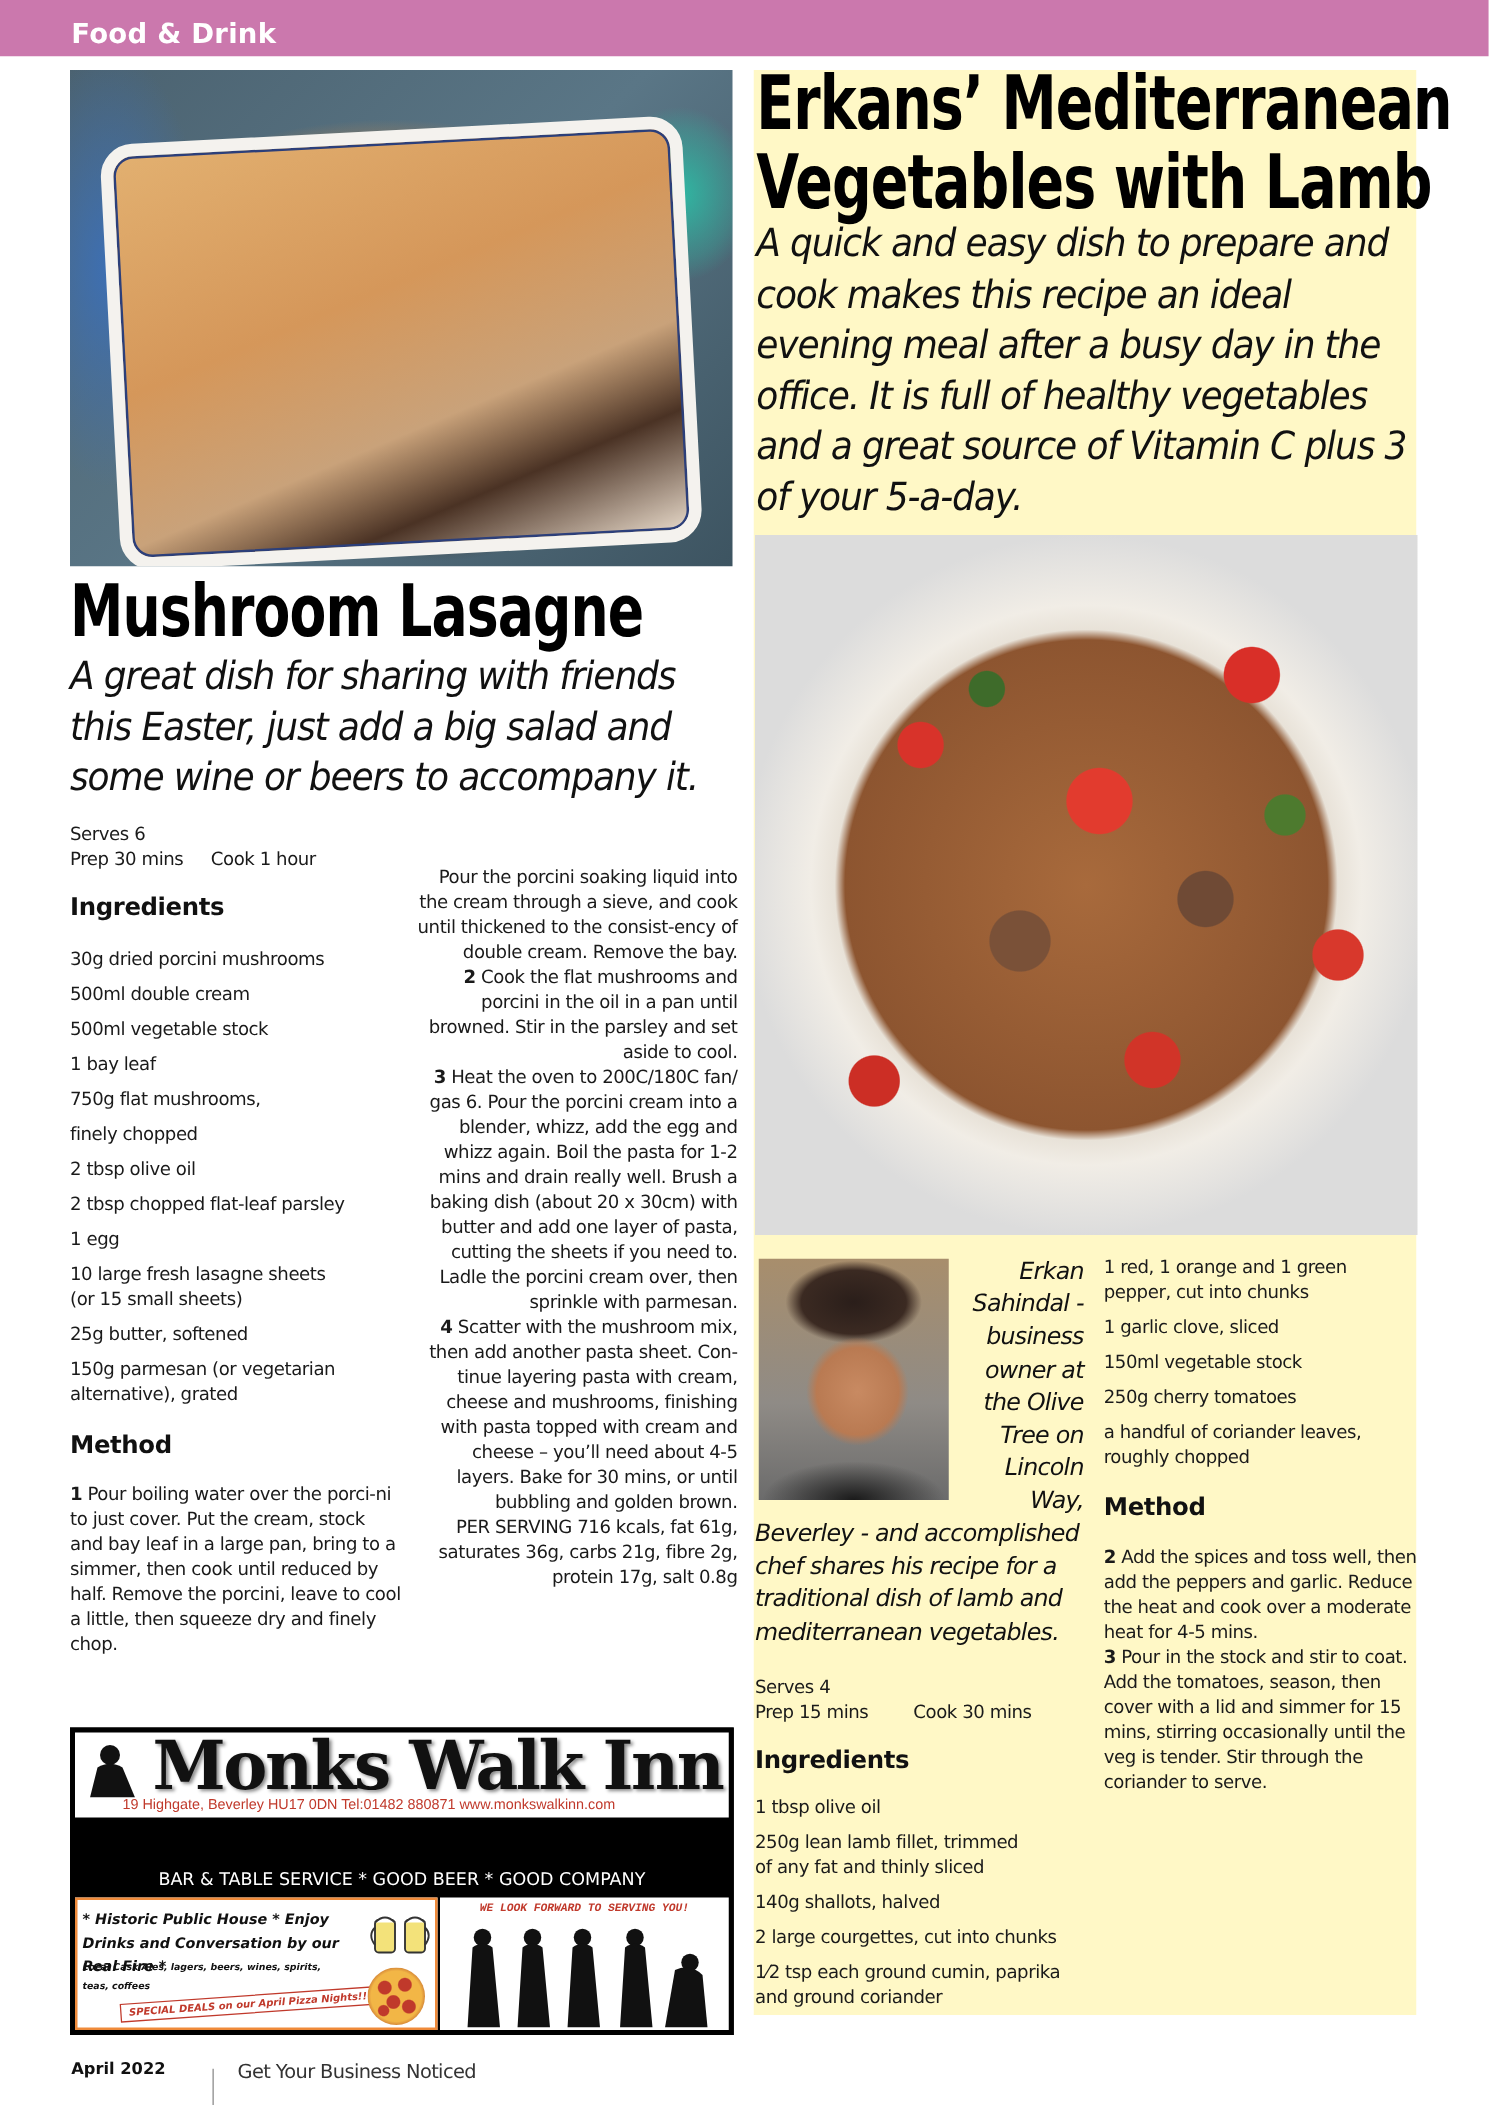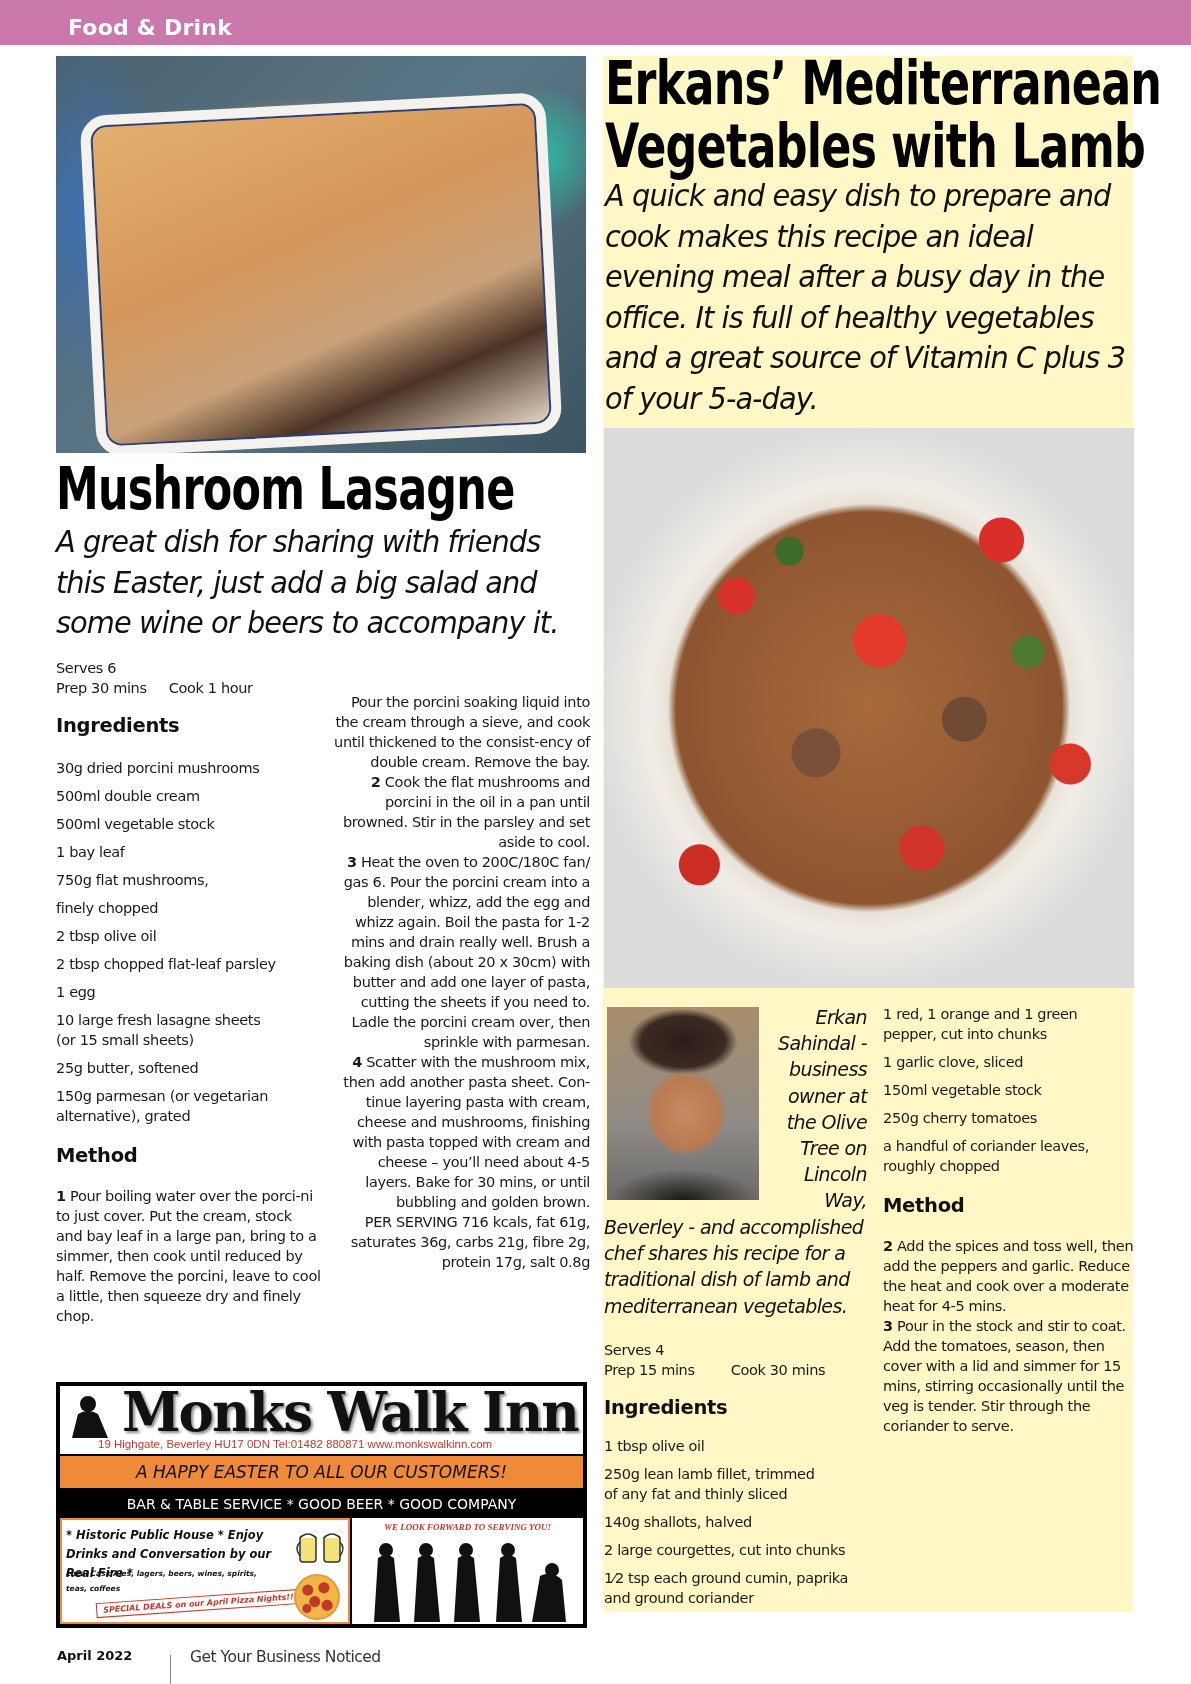--- a/index.html
+++ b/index.html
@@ -9,21 +9,21 @@
     font-family: "Liberation Sans", "DejaVu Sans", sans-serif;
   }
   .abs { position: absolute; }
 
   
   .topband {
     left: 0; top: 0; width: 1191px; height: 45px; background: #cb78ad;
   }
   .section-label {
     left: 57px; top: 15px; font-family: "DejaVu Sans", sans-serif; font-weight: bold;
-    font-size: 22px; color: #ffffff; letter-spacing: 0.2px; margin-left: 11px;
+    font-size: 22px; color: #ffffff; letter-spacing: 0.2px;
   }
 
   
   .photo { overflow: hidden; }
   .lasagne-photo {
     left: 56px; top: 56px; width: 530px; height: 397px;
     background:
       radial-gradient(ellipse 30% 20% at 55% 85%, #3a2418 0%, rgba(58,36,24,0) 70%),
       radial-gradient(ellipse 55% 40% at 48% 40%, #d9a15e 0%, #c88b4c 45%, rgba(200,139,76,0) 75%),
       radial-gradient(ellipse 14% 22% at 92% 25%, #2fb7a2 0%, rgba(47,183,162,0.3) 60%, rgba(0,0,0,0) 80%),
@@ -144,21 +144,21 @@
     background:
       radial-gradient(circle at 30% 35%, #c0392b 0 5px, rgba(0,0,0,0) 6px),
       radial-gradient(circle at 65% 30%, #c0392b 0 5px, rgba(0,0,0,0) 6px),
       radial-gradient(circle at 45% 60%, #c0392b 0 5px, rgba(0,0,0,0) 6px),
       radial-gradient(circle at 72% 68%, #c0392b 0 5px, rgba(0,0,0,0) 6px),
       radial-gradient(circle at 28% 75%, #c0392b 0 4px, rgba(0,0,0,0) 5px),
       radial-gradient(circle, #f2b646 0 62%, #d98d3a 70%, #c77a2f 100%);
   }
   .ad-right { position: absolute; left: 294px; top: 134px; width: 231px; height: 106px; background: #fff; }
   .ad-right-text {
-    position: absolute; left: 0; top: 4px; width: 231px; text-align: center; font-family: Liberation Serif, serif;
+    position: absolute; left: 0; top: 4px; width: 231px; text-align: center; font-family: Liberation Mono, monospace;
     font-style: italic; font-weight: bold; font-size: 9px; color: #c0392b;
   }
   .ad-monks-row { position: absolute; left: 12px; top: 22px; width: 210px; height: 82px; }
 
   
   .footer-date { left: 57px; top: 1648px; font-family: "DejaVu Sans", sans-serif; font-weight: bold; font-size: 13px; color: #111; }
   .footer-rule { left: 170px; top: 1655px; width: 1px; height: 29px; background: #888; }
   .footer-tag { left: 190px; top: 1648px; font-family: "DejaVu Sans", sans-serif; font-size: 15.5px; color: #333; letter-spacing: -0.5px; }
 </style>
 </head>
@@ -270,21 +270,20 @@
 
 <div class="abs ad">
   <div class="ad-top">
     <svg class="ad-monk" viewBox="0 0 44 44">
       <circle cx="20" cy="10" r="8" fill="#111"></circle>
       <path d="M4 44 L10 20 Q20 14 30 20 L40 44 Z" fill="#111"></path>
     </svg>
     <div class="ad-name">Monks Walk Inn</div>
     <div class="ad-address">19 Highgate, Beverley HU17 0DN  Tel:01482 880871 www.monkswalkinn.com</div>
   </div>
-  <div class="ad-orange">A HAPPY EASTER TO ALL OUR CUSTOMERS!</div>
   <div class="ad-black">BAR &amp; TABLE SERVICE * GOOD BEER * GOOD COMPANY</div>
   <div class="ad-left">
     <div class="ad-left-main">* Historic Public House * Enjoy Drinks and Conversation by our Real Fire *</div>
     <div class="ad-left-small">Local Cask Ales, lagers, beers, wines, spirits, teas, coffees</div>
     <div class="ad-deal">SPECIAL DEALS on our April Pizza Nights!!</div>
     <svg class="ad-beer" viewBox="0 0 54 44">
       <rect x="6" y="10" width="16" height="26" rx="3" fill="#f3e27a" stroke="#333" stroke-width="1.5"></rect>
       <path d="M6 12 Q14 4 22 12" fill="#fff" stroke="#333" stroke-width="1.5"></path>
       <path d="M6 16 Q0 22 6 30" fill="none" stroke="#333" stroke-width="1.5"></path>
       <rect x="30" y="10" width="16" height="26" rx="3" fill="#f3e27a" stroke="#333" stroke-width="1.5"></rect>

